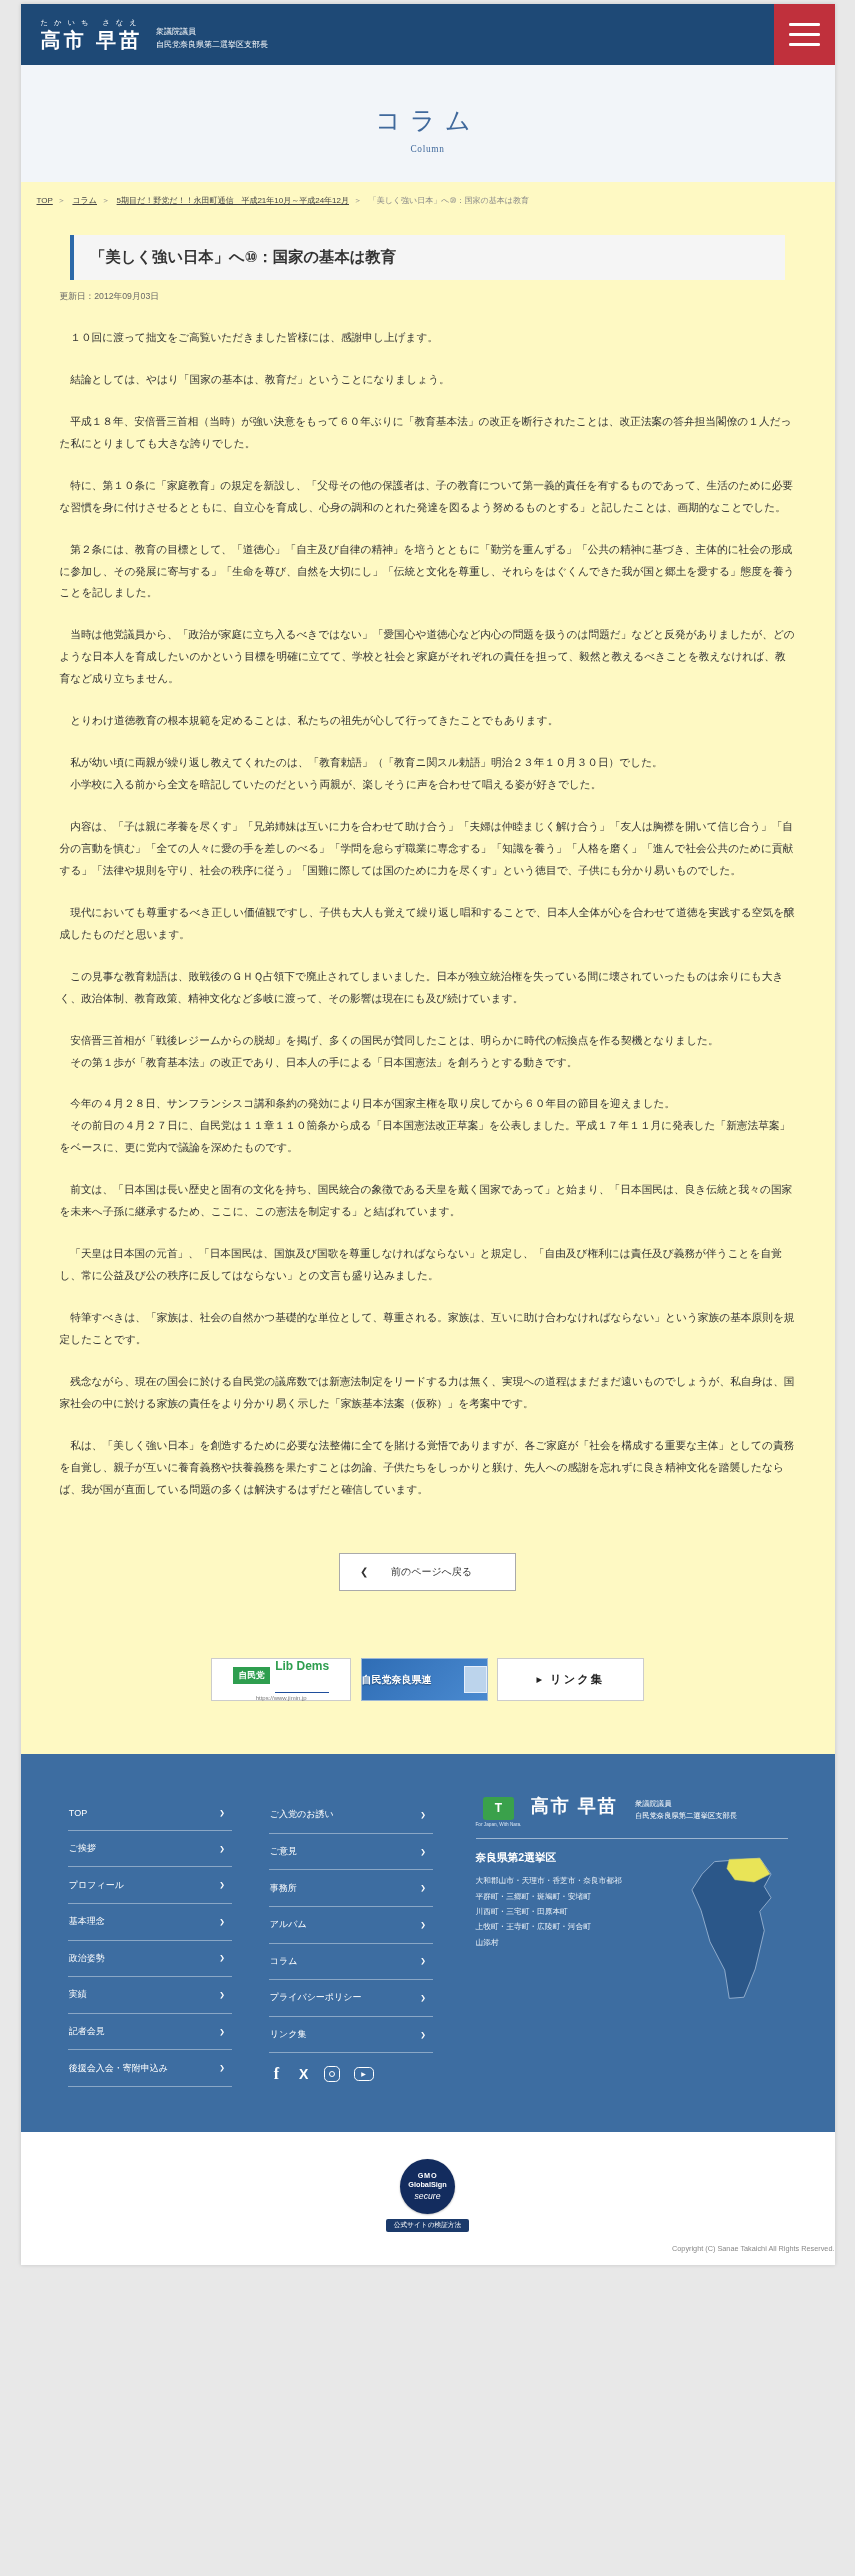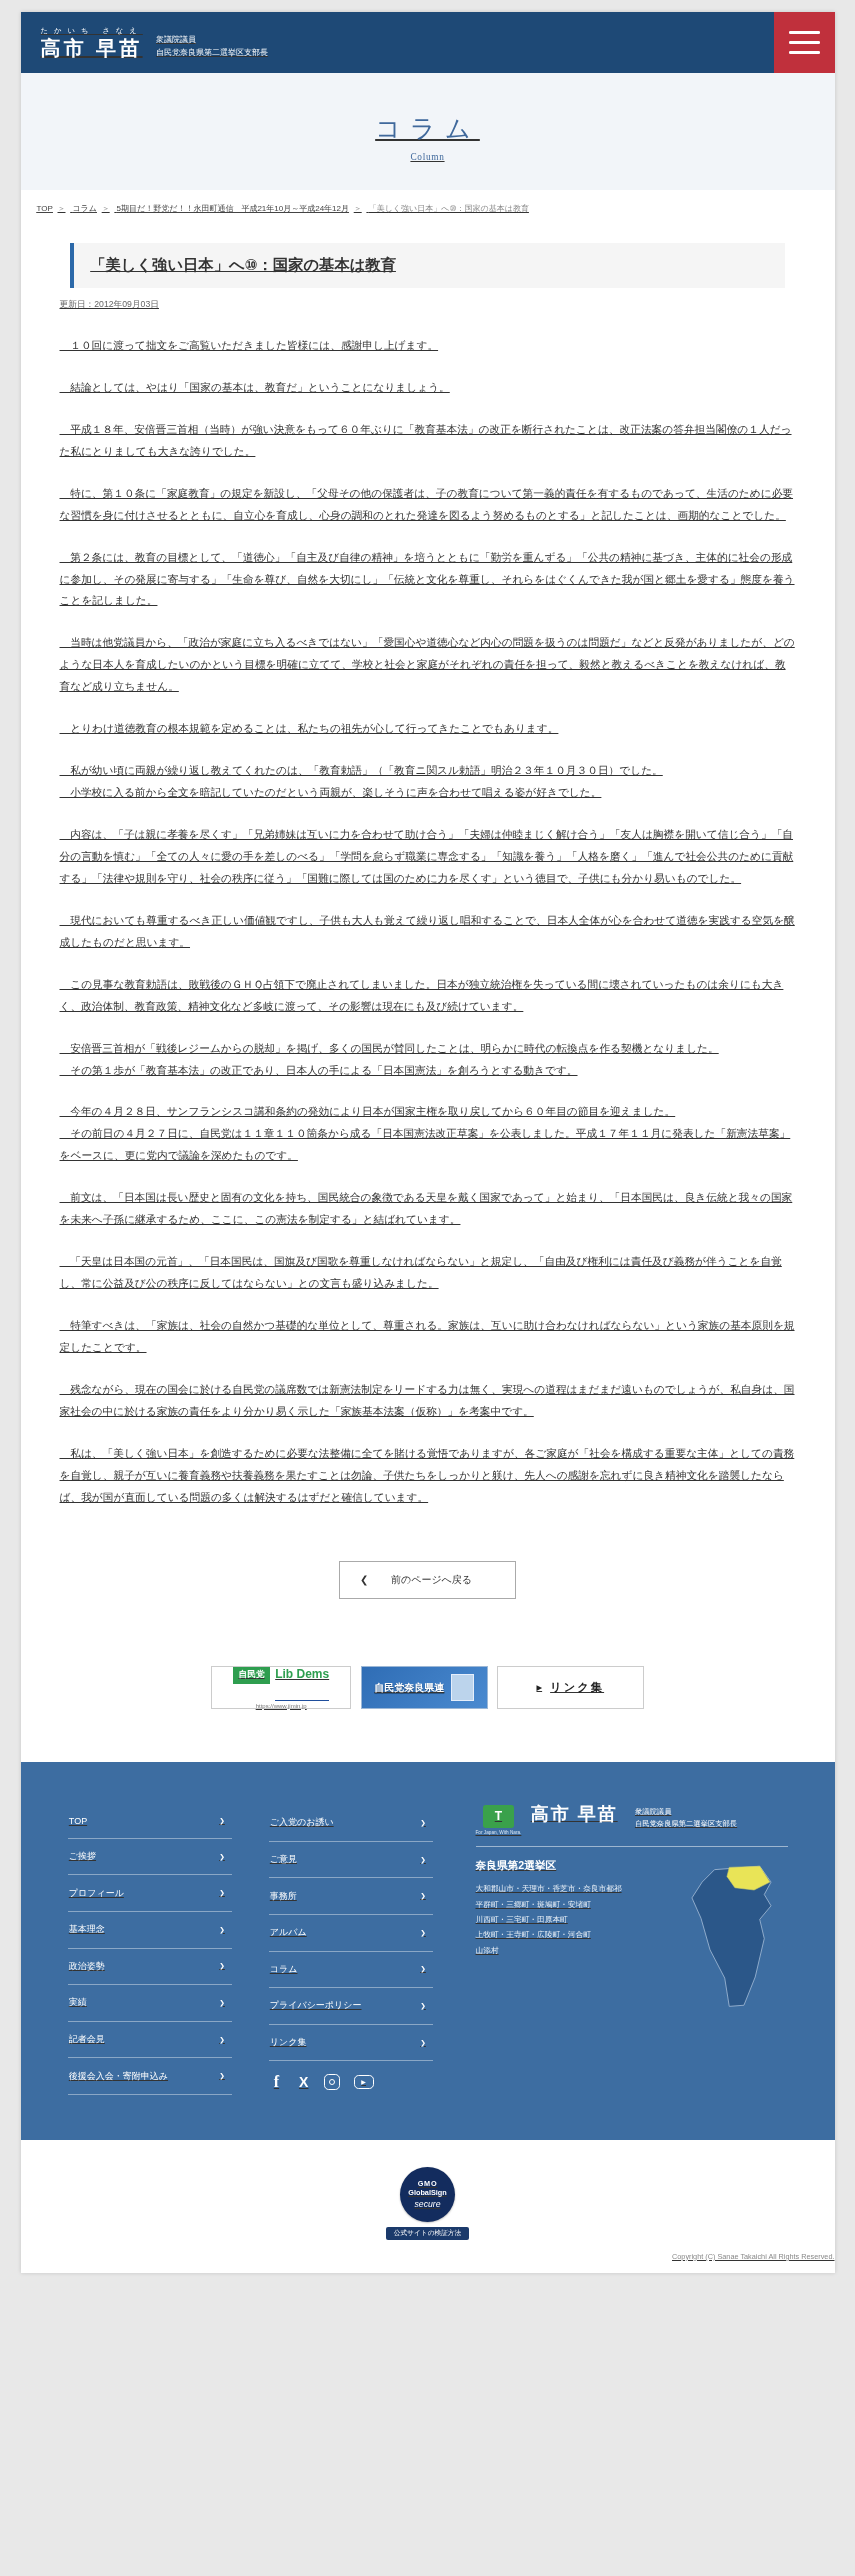--- a/index.html
+++ b/index.html
@@ -1,18 +1,18 @@
 <!DOCTYPE html>
 <html style="font-size:10.7px"><head>
 <meta charset="utf-8">
 <style>
   * { box-sizing: border-box; margin: 0; padding: 0; }
   html, body { background: #e8e8e8; }
   body { min-width: 855px; font-family: "Liberation Sans", "DejaVu Sans", sans-serif; color: #333; }
-  .sheet { width: 814px; margin: 12px auto; background: #ffffff; box-shadow: 0 0 4px rgba(0,0,0,.15); text-decoration: underline; }
+  .sheet { width: 814px; margin: 4px auto; background: #fef9c3; box-shadow: 0 0 4px rgba(0,0,0,.15); }
 
   
   .site-header { position: relative; background: #1e4976; height: 61px; display: flex; align-items: center; padding-left: 20px; }
   .furigana { color: #fff; font-size: 7.3px; letter-spacing: 6px; margin-bottom: 1.3px; }
   .header-name { color: #fff; font-size: 20px; font-weight: bold; letter-spacing: 3.3px; line-height: 1.1; }
   .header-titles { margin-left: 13.3px; color: #fff; font-size: 8px; line-height: 1.6; align-self: center; margin-top: 9.3px; }
   .hamburger { position: absolute; right: 0; top: 0; width: 61px; height: 61px; background: #c0303c; border: none; display: flex; flex-direction: column; justify-content: center; align-items: center; gap: 6.7px; cursor: pointer; }
   .hamburger i { display: block; width: 31px; height: 3.3px; background: #fff; border-radius: 1.3px; }
 
   
@@ -34,25 +34,25 @@
   .article-body p { font-size: 10.7px; line-height: 2.05; margin-bottom: 20px; white-space: pre-wrap; }
 
   .back-wrap { text-align: center; padding: 32px 0 47px; }
   .back-button { display: inline-flex; align-items: center; gap: 22.6px; border: 0.7px solid #aaa; background: #fff; padding: 11.3px 43px 11.3px 20px; font-size: 10px; color: #333; cursor: pointer; }
   .back-arrow { font-size: 10px; color: #333; }
 
   
   .banners { display: flex; justify-content: center; align-items: center; gap: 9.3px; padding: 20px 0 53px; }
   .banner { border: 0.7px solid #ccc; background: #fff; cursor: pointer; }
   .banner-jimin { width: 140px; height: 43px; display: flex; flex-direction: column; justify-content: center; align-items: center; gap: 2px; }
-  .jimin-row { display: flex; align-items: flex-start; gap: 5.3px; }
+  .jimin-row { display: flex; align-items: center; gap: 5.3px; }
   .jimin-block { background: #2e9e4f; color: #fff; font-size: 8.7px; font-weight: bold; padding: 2.7px 5.3px; }
   .jimin-name { color: #2e9e4f; font-weight: bold; font-size: 12px; border-bottom: 1.3px solid #1f4e9c; padding-bottom: 19px; }
   .jimin-url { font-size: 6px; color: #777; }
-  .banner-nara { width: 127px; height: 43px; background: linear-gradient(135deg, #2f6db5, #4a8ad0); display: flex; align-items: center; justify-content: center; gap: 6.7px; border: 0.7px solid #9cb7d6; }
+  .banner-nara { width: 127px; height: 43px; background: linear-gradient(135deg, #2f6db5, #4a8ad0); display: flex; align-items: center; justify-content: space-between; gap: 6.7px; border: 0.7px solid #9cb7d6; }
   .nara-label { color: #fff; font-weight: bold; font-size: 10px; text-shadow: 0 0.7px 1.3px rgba(0,0,0,.4); }
   .nara-img { width: 22.6px; height: 27px; background: #bcd4ec; border: 0.7px solid #e5eefb; }
   .banner-links { width: 147px; height: 43px; display: flex; align-items: center; justify-content: center; gap: 8px; }
   .links-arrow { font-size: 7.3px; color: #222; }
   .links-label { font-size: 11.3px; font-weight: bold; color: #222; letter-spacing: 2px; }
 
   
   .site-footer { background: #3d6da1; padding: 43px 47px 37px; display: flex; gap: 43px; }
   .footer-nav { display: flex; gap: 37px; flex: 0 0 360px; }
   .nav-col { width: 164px; }

